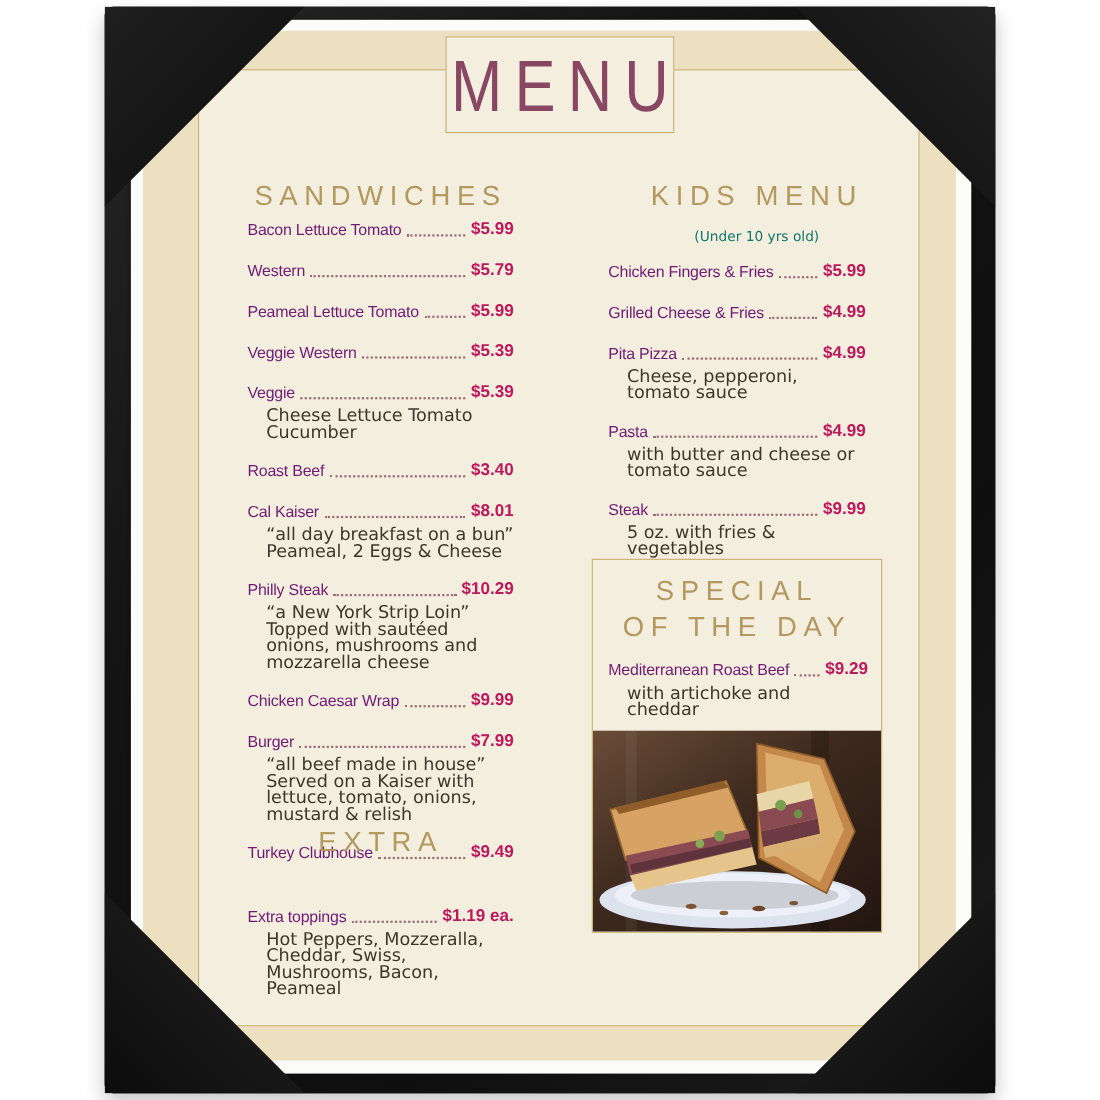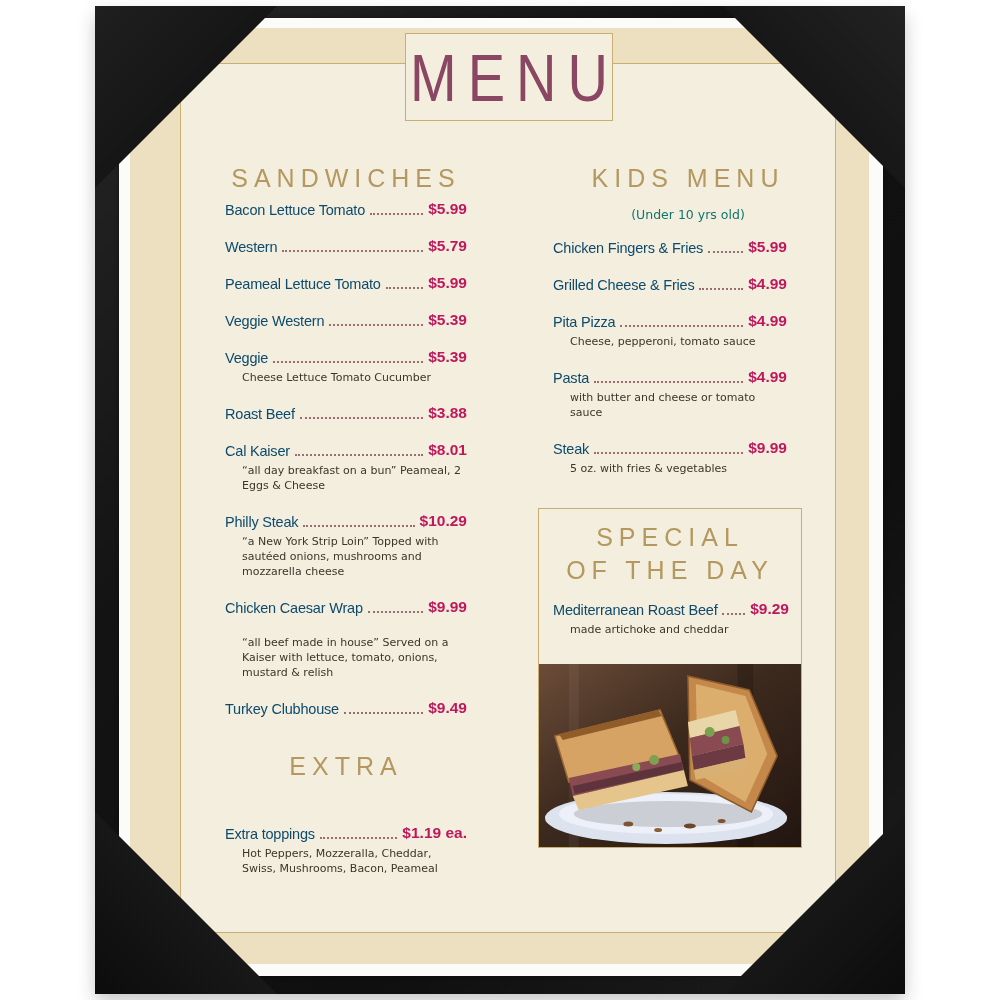--- a/index.html
+++ b/index.html
@@ -45,27 +45,27 @@
   
   .heading { position:absolute; z-index:2; color:#b3985f; font-size:25px;
     letter-spacing:6px; text-align:center; font-weight:400; line-height:33px; }
   .kids-sub { display:block; color:#0f766e; letter-spacing:0;
     font-family:"DejaVu Sans", sans-serif; font-size:12.5px; margin-top:3px; }
 
   
   .menu-list { position:absolute; z-index:2; }
   .menu-item { margin-bottom:19px; }
   .row { display:flex; align-items:flex-end; }
-  .item-name { font-size:14.5px; letter-spacing:-0.2px; color:#0c4a6e;
+  .item-name { font-size:14.5px; letter-spacing:-0.2px; color:#701a75;
     white-space:nowrap; }
   .leader { flex:1; margin:0 5px; border-bottom:2px dotted #9c6b74;
     transform:translateY(-3px); min-width:8px; }
   .item-price { font-size:15.5px; font-weight:bold; color:#be185d;
     white-space:nowrap; }
-  .item-desc { font-family:"DejaVu Sans", sans-serif; font-size:11px;
+  .item-desc { font-family:"DejaVu Sans", sans-serif; font-size:16px;
     line-height:15px; color:#3c362b; margin:4px 0 0 17px; max-width:253px; }
 
   
   .special-box { position:absolute; left:408px; top:480px; width:264px; height:340px;
     border:1.5px solid #c9ae72; z-index:2; }
   .special-heading { position:static; margin-top:12px; width:100%; }
   .special-list { position:static; margin:13px 12px 0 14px; }
   .special-list .item-desc { max-width:220px; }
   .photo { position:absolute; left:0; bottom:0; width:100%; height:183px; display:block; }
 </style>
@@ -129,21 +129,21 @@
               <span class="leader"></span>
               <span class="item-price">$5.39</span>
             </div>
             <div class="item-desc">Cheese Lettuce Tomato Cucumber</div>
           </div>
 
           <div class="menu-item">
             <div class="row">
               <span class="item-name">Roast Beef</span>
               <span class="leader"></span>
-              <span class="item-price">$3.88</span>
+              <span class="item-price">$3.40</span>
             </div>
 
           </div>
 
           <div class="menu-item">
             <div class="row">
               <span class="item-name">Cal Kaiser</span>
               <span class="leader"></span>
               <span class="item-price">$8.01</span>
             </div>
@@ -162,20 +162,25 @@
           <div class="menu-item">
             <div class="row">
               <span class="item-name">Chicken Caesar Wrap</span>
               <span class="leader"></span>
               <span class="item-price">$9.99</span>
             </div>
 
           </div>
 
           <div class="menu-item">
+            <div class="row">
+              <span class="item-name">Burger</span>
+              <span class="leader"></span>
+              <span class="item-price">$7.99</span>
+            </div>
             <div class="item-desc">“all beef made in house” Served on a Kaiser with lettuce, tomato, onions, mustard &amp; relish</div>
           </div>
 
           <div class="menu-item">
             <div class="row">
               <span class="item-name">Turkey Clubhouse</span>
               <span class="leader"></span>
               <span class="item-price">$9.49</span>
             </div>
 
@@ -258,21 +263,21 @@
         </div>
 
         <div class="menu-list special-list">
 
             <div class="menu-item">
               <div class="row">
                 <span class="item-name">Mediterranean Roast Beef</span>
                 <span class="leader"></span>
                 <span class="item-price">$9.29</span>
               </div>
-              <div class="item-desc">made artichoke and cheddar</div>
+              <div class="item-desc">with artichoke and cheddar</div>
             </div>
           </div>
 
         <svg class="photo" viewBox="0 0 264 183" preserveAspectRatio="none">
           <defs>
             <linearGradient id="bgg" x1="0" y1="0" x2="1" y2="1">
               <stop offset="0" stop-color="#6b4c38"></stop>
               <stop offset="0.45" stop-color="#3d2a1e"></stop>
               <stop offset="1" stop-color="#221510"></stop>
             </linearGradient>

